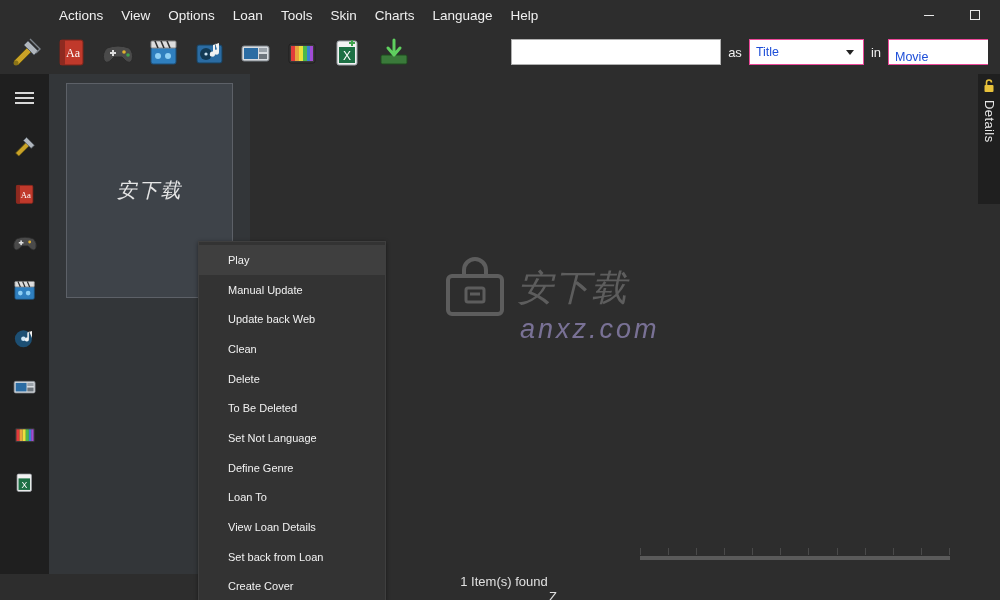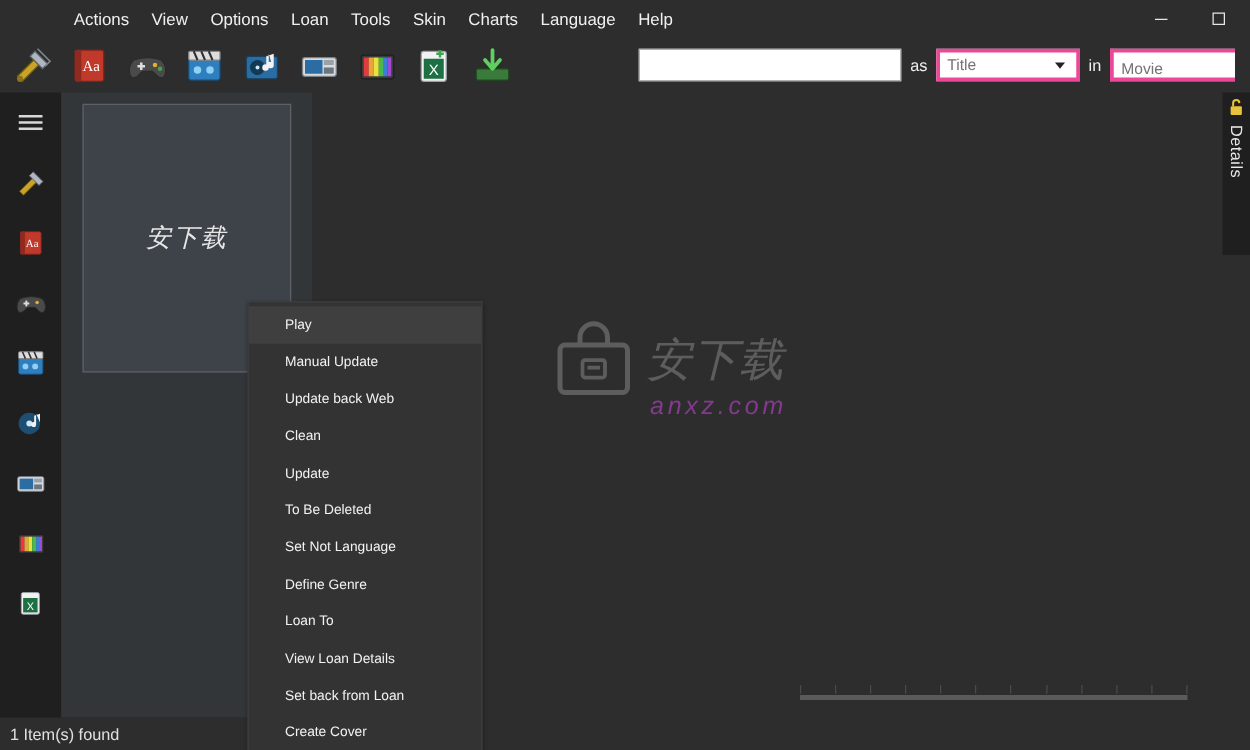--- a/index.html
+++ b/index.html
@@ -60,22 +60,22 @@
   }
   .search-box {
     width: 210px; height: 26px;
     background: #ffffff; border: 1px solid #b0b0b0;
     color: #000; font-size: 12px;
     padding: 2px 5px;
   }
   .lbl-small { font-size: 13px; color: #f0f0f0; }
   .combo {
     height: 26px; min-width: 100px;
-    background: #ffffff; border: 3px solid #ec4899;
-    color: #737373; font-size: 12.5px;
+    background: #ffffff; border: 1px solid #ec4899;
+    color: #1d4ed8; font-size: 12.5px;
     display: flex; align-items: center;
     padding: 0 4px 0 6px;
     position: relative;
   }
   .combo .cv { flex: 1; }
   .combo .arrow {
     width: 17px; height: 24px; display: flex;
     align-items: center; justify-content: center;
   }
   .combo .arrow:after {
@@ -135,21 +135,21 @@
     width: 215px; height: 100px;
     opacity: 0.5;
   }
   .wm-text {
     position: absolute; left: 75px; top: 8px;
     font-size: 36px; color: #8d8d8d; letter-spacing: 1px;
     font-family: "DejaVu Sans", sans-serif;
   }
   .wm-sub {
     position: absolute; left: 78px; top: 58px;
-    font-size: 20px; color: #d946ef; letter-spacing: 3px;
+    font-size: 27px; color: #c4b5fd; letter-spacing: 3px;
   }
 
   
   .details-tab {
     position: absolute; right: 0; top: 74px;
     width: 22px; height: 130px;
     background: #1f1f1f;
     display: flex; flex-direction: column;
     align-items: center; padding-top: 4px;
   }
@@ -171,21 +171,21 @@
     display: flex; justify-content: space-between;
   }
   .tick { width: 1px; height: 7px; background: #4a4a4a; }
 
   
   .statusbar {
     position: absolute; bottom: 0; left: 0;
     width: 1000px; height: 26px;
     background: #2d2d2d;
     display: flex; align-items: center;
-    font-size: 13px; color: #e0e0e0;
+    font-size: 13px; color: #e0e0e0; flex-direction: column;
   }
   .status-item { padding-left: 8px; }
   .status-item.second { padding-left: 106px; }
 
   
   .ctxmenu {
     position: absolute;
     left: 198px; top: 241px;
     width: 188px;
     background: #333333;
@@ -466,21 +466,21 @@
       <path d="M4.5 7 V4.5 a2.5 2.5 0 0 1 5 0" fill="none" stroke="#e8c23b" stroke-width="1.6"></path>
     </svg>
     <span class="vtext">Details</span>
   </div>
 
   <div class="ctxmenu">
     <div class="ctx-item active">Play</div>
     <div class="ctx-item">Manual Update</div>
     <div class="ctx-item">Update back Web</div>
     <div class="ctx-item">Clean</div>
-    <div class="ctx-item">Update</div>
+    <div class="ctx-item">Delete</div>
     <div class="ctx-item">To Be Deleted</div>
     <div class="ctx-item">Set Not Language</div>
     <div class="ctx-item">Define Genre</div>
     <div class="ctx-item">Loan To</div>
     <div class="ctx-item">View Loan Details</div>
     <div class="ctx-item">Set back from Loan</div>
     <div class="ctx-item">Create Cover</div>
   </div>
 
   <div class="statusbar">

